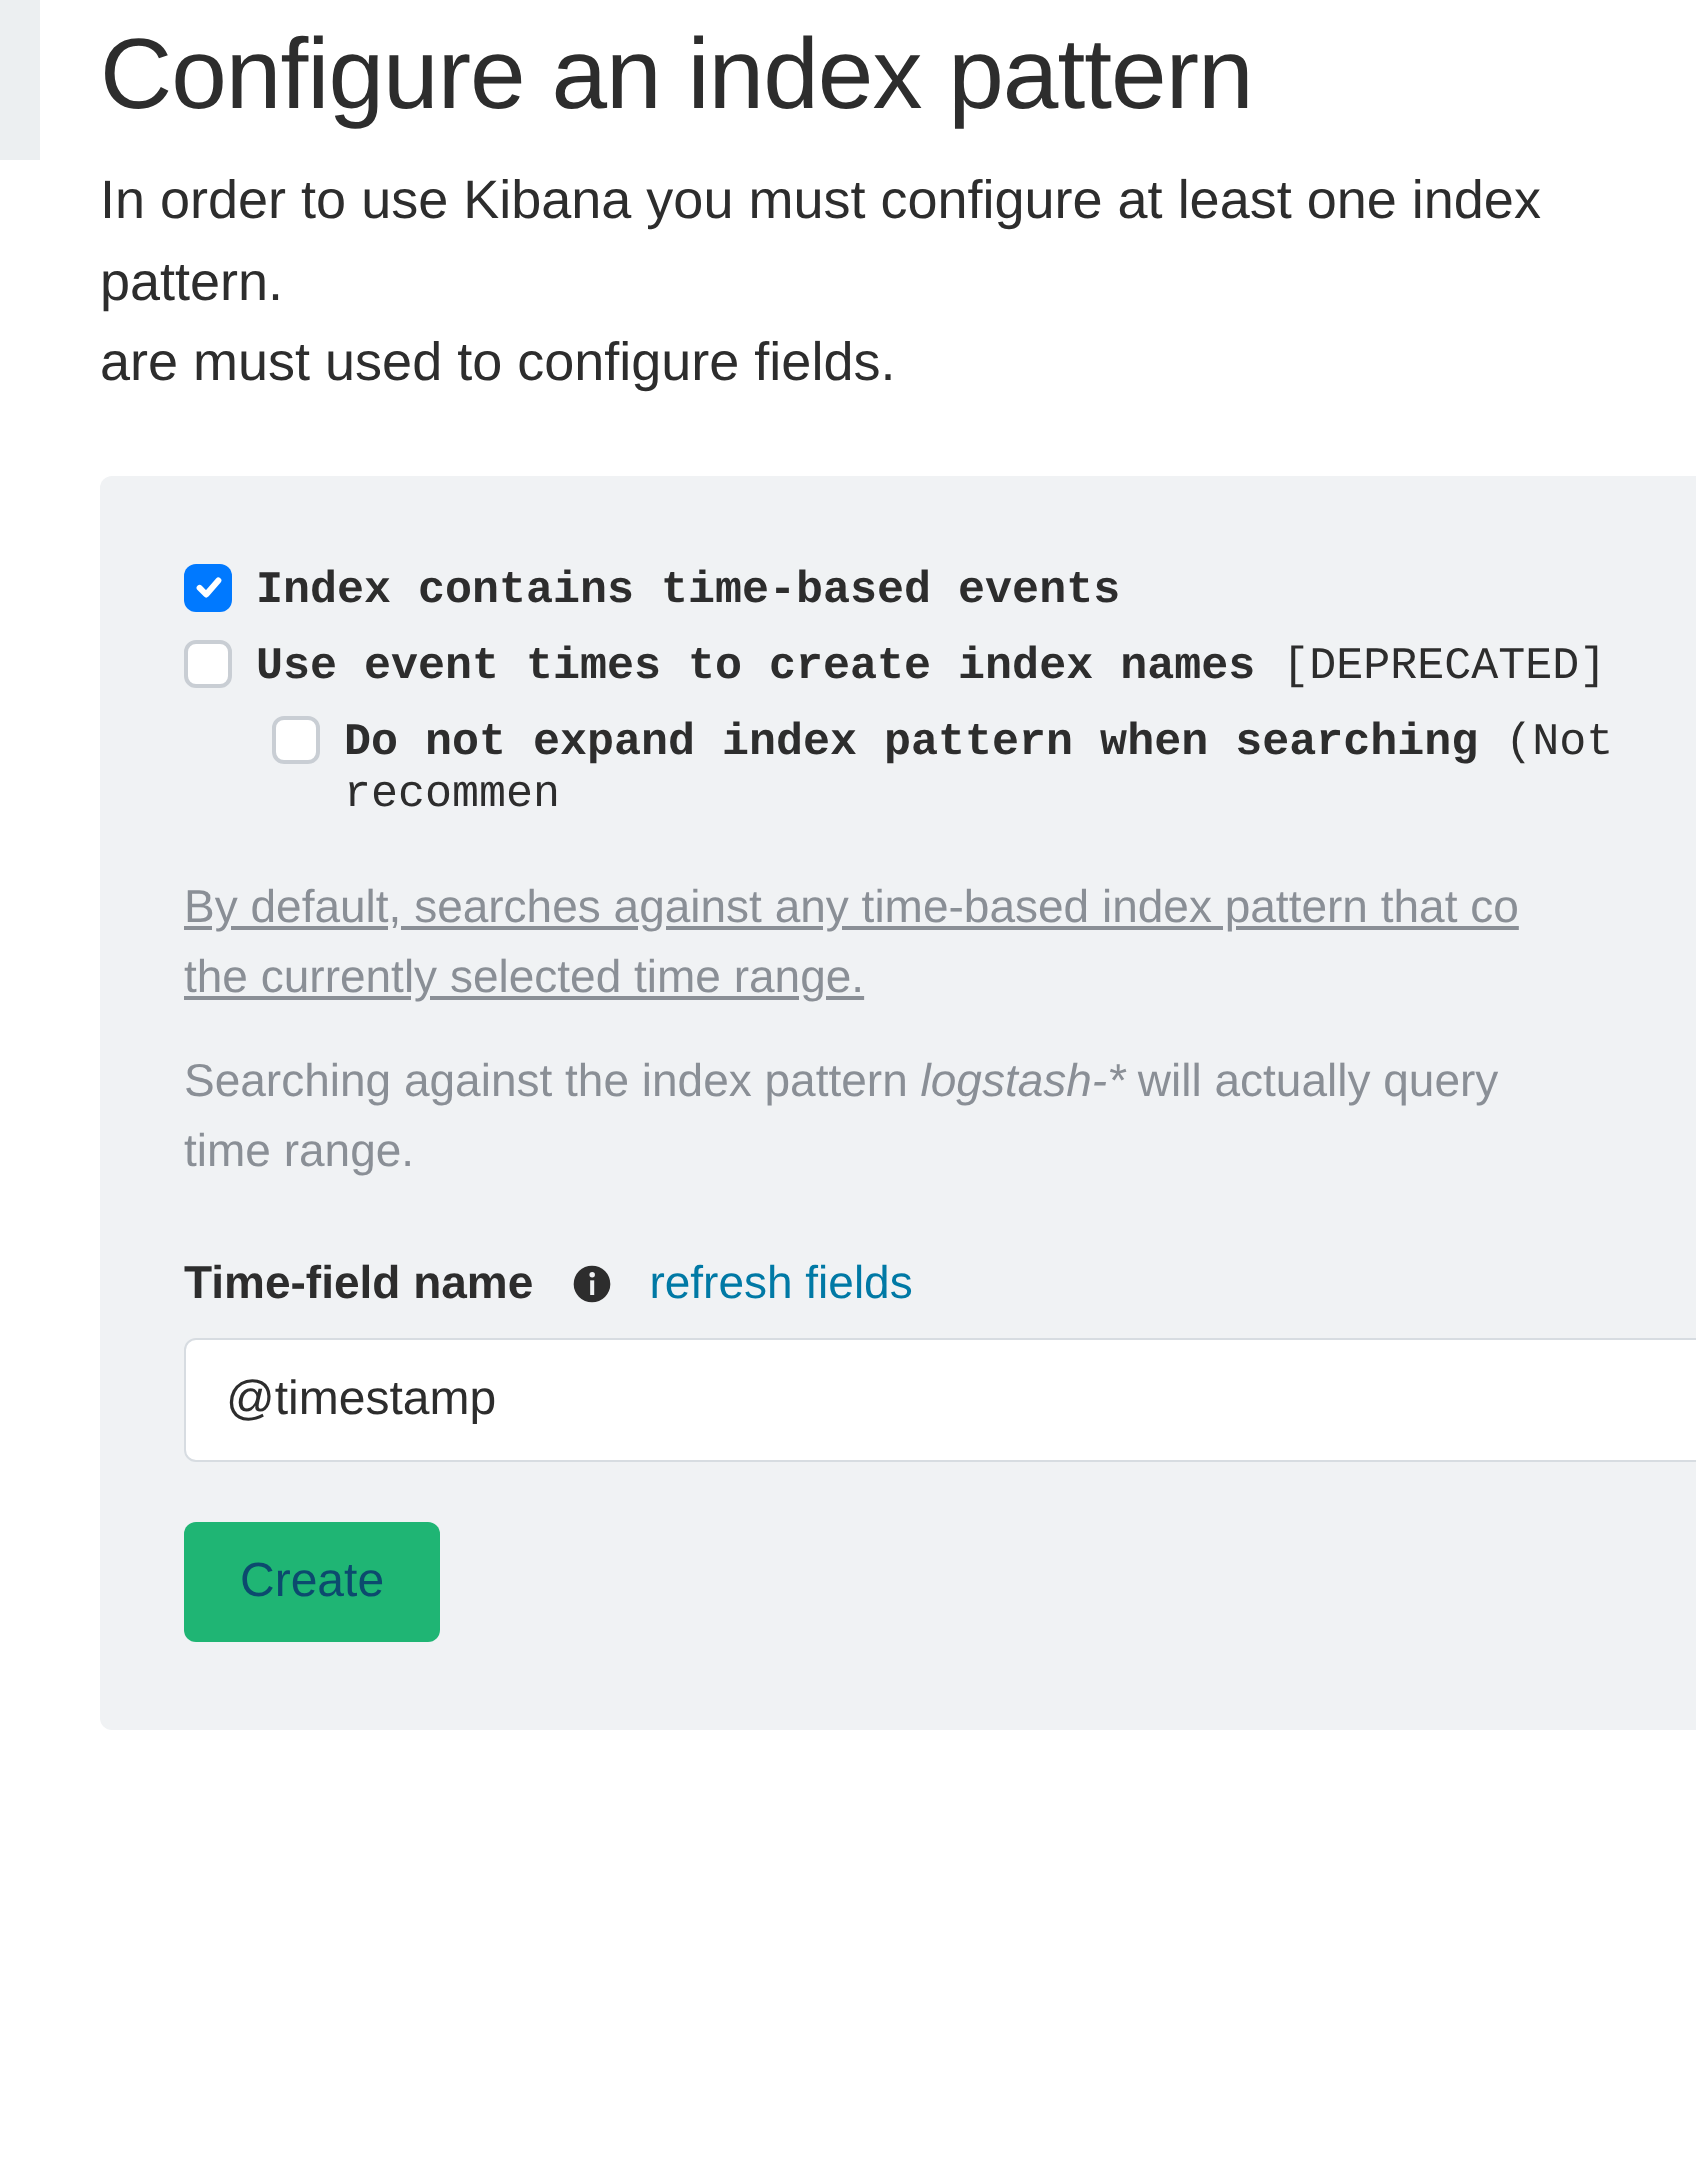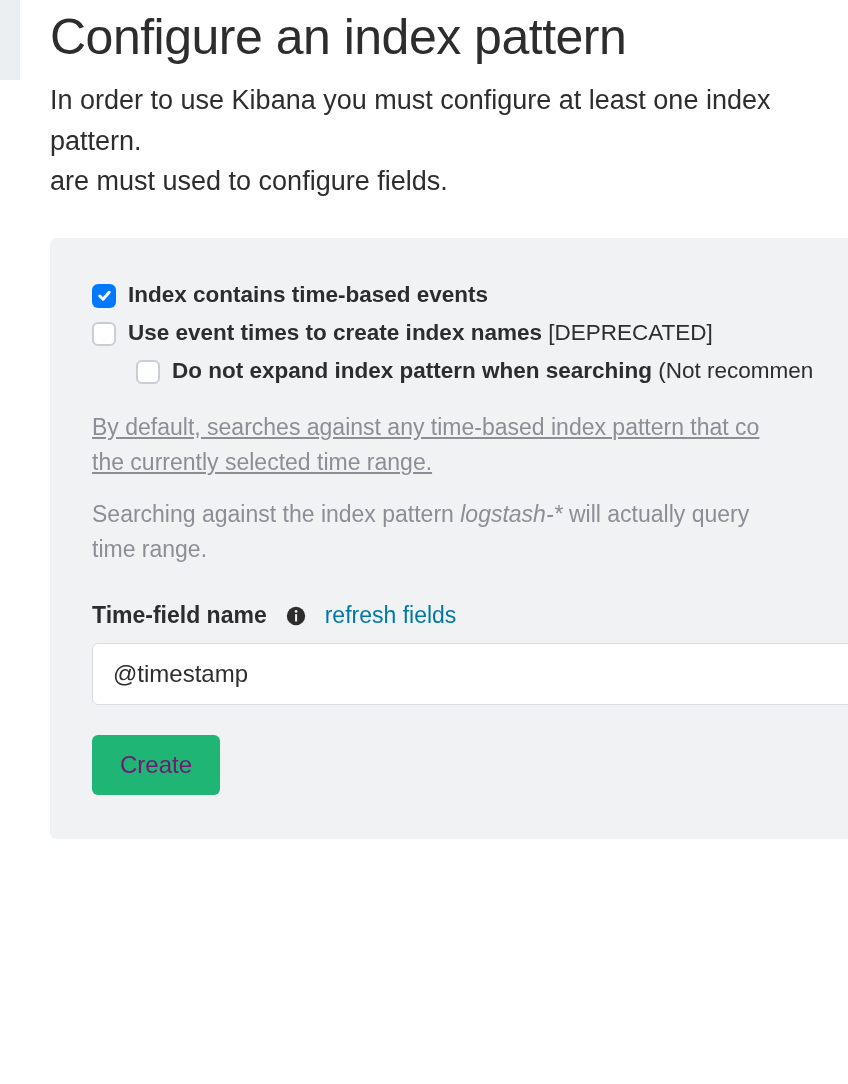--- a/index.html
+++ b/index.html
@@ -34,24 +34,25 @@
     margin: 4px 0 36px 0;
     line-height: 1.5;
   }
   .panel {
     background: #f0f2f4;
     padding: 44px 0 44px 42px;
     border-radius: 6px 0 0 6px;
   }
   .checkbox-row {
     display: flex;
-    align-items: flex-end;
+    align-items: flex-start;
     gap: 12px;
     margin-bottom: 12px;
     font-size: 22.5px;
+    font-family: Liberation Mono, monospace;
   }
   .checkbox {
     width: 24px; height: 24px;
     border-radius: 6px;
     flex: 0 0 24px;
     display: flex;
     align-items: center;
     justify-content: center;
     cursor: pointer;
   }
@@ -132,21 +133,21 @@
     padding: 16px 20px;
     border: 1px solid #d7dce1;
     border-radius: 6px;
     background: #fff;
     color: #2d2d2d;
     margin-bottom: 30px;
     cursor: pointer;
   }
   .btn-create {
     background: #1fb574;
-    color: #701a75;
+    color: #0c4a6e;
     font-size: 24px;
     border: none;
     padding: 16px 28px;
     border-radius: 6px;
     cursor: pointer;
   }
 </style>
 </head>
 <body>
 

